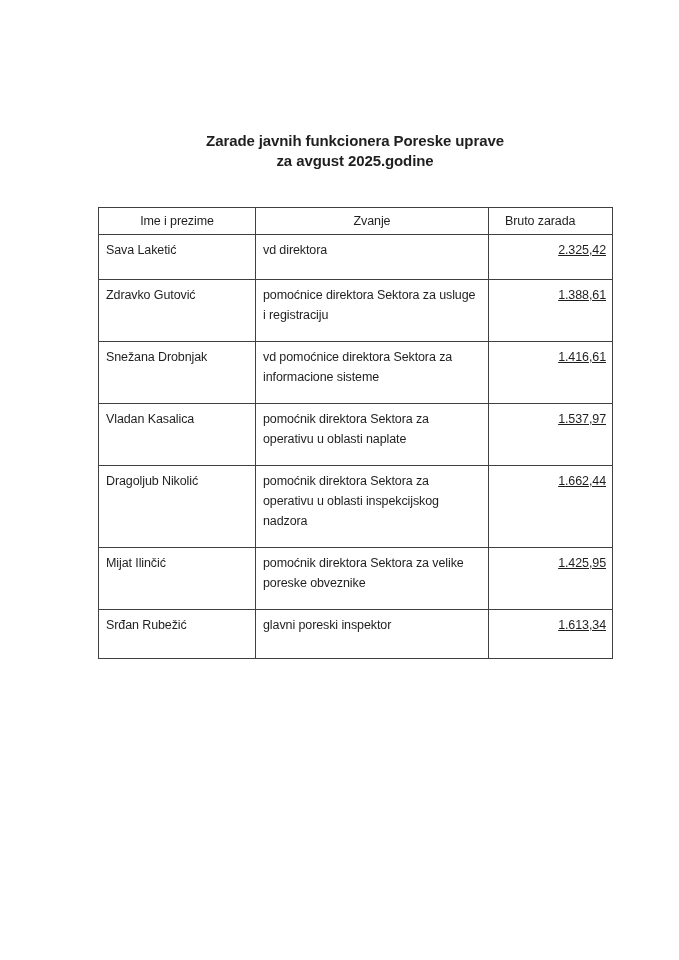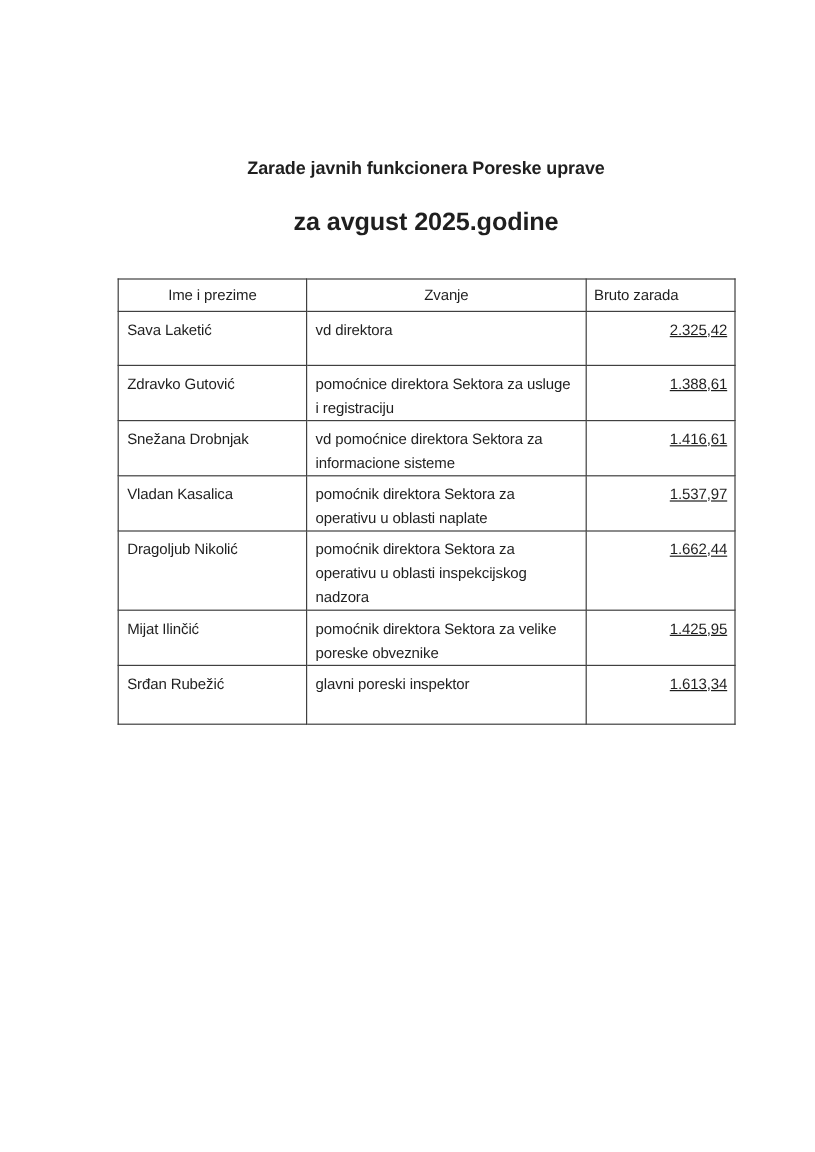--- a/index.html
+++ b/index.html
@@ -29,22 +29,22 @@
   }
   .doc-title-1 {
     margin-top: 131px;
     font-size: 15px;
     line-height: 19px;
     font-weight: bold;
     text-align: center;
     letter-spacing: -0.1px;
   }
   .doc-title-2 {
-    margin-top: 26px;
-    font-size: 21px;
+    margin-top: 1px;
+    font-size: 15px;
     line-height: 19px;
     font-weight: bold;
     text-align: center;
     letter-spacing: -0.1px;
   }
   table.salary-table {
     margin-top: 37px;
     width: 514px;
     border-collapse: collapse;
     table-layout: fixed;
@@ -57,29 +57,29 @@
   table.salary-table th,
   table.salary-table td {
     border: 1px solid var(--border-color);
     font-weight: normal;
     overflow: hidden;
   }
   table.salary-table th {
     height: 27px;
     vertical-align: middle;
     text-align: center;
-    padding: 2px 6px;
+    padding: 2px 16px;
   }
   table.salary-table th.h-gross {
     text-align: left;
   }
   table.salary-table td {
     height: 45px;
     vertical-align: top;
-    padding: 5px 8px 0 7px;
+    padding: 5px 8px 16px 7px;
     line-height: 20px;
   }
   table.salary-table td.cell-gross {
     text-align: right;
     padding-right: 6px;
     text-decoration: underline;
   }
   table.salary-table tbody tr:last-child td {
     height: 49px;
   }

